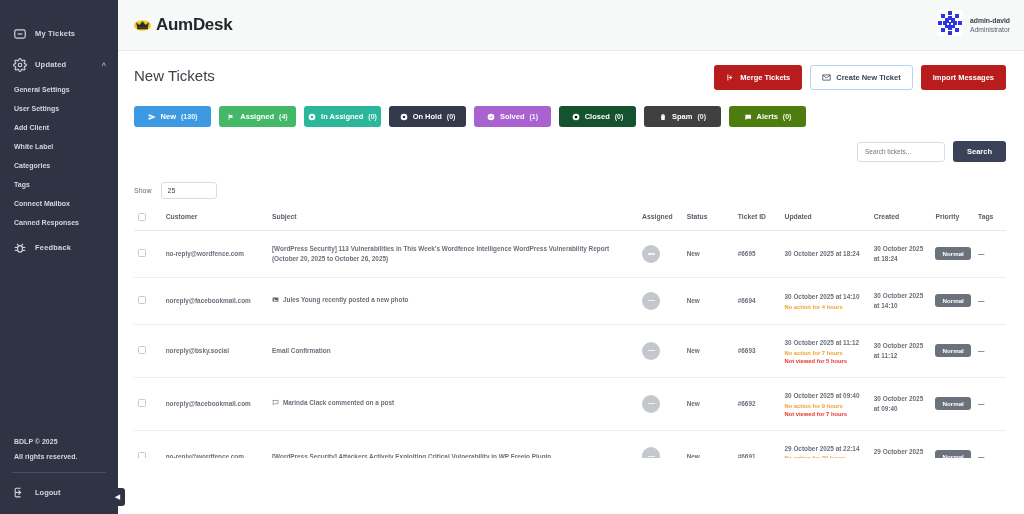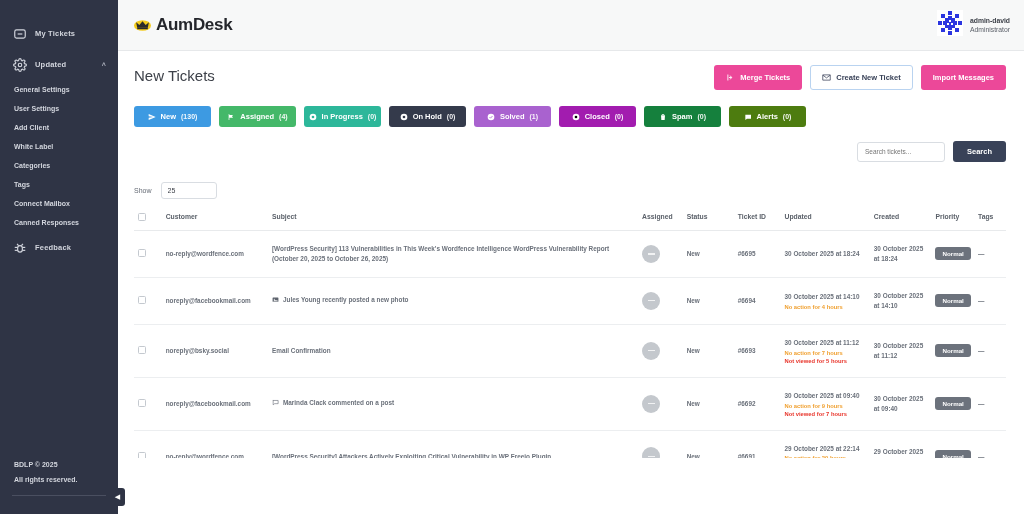--- a/index.html
+++ b/index.html
@@ -86,21 +86,21 @@
   .content { padding: 14px 18px 0 16px; flex:1 1 auto; overflow: hidden; }
   .titlerow { display: flex; align-items: flex-start; justify-content: space-between; }
   .ptitle { font-size: 15px; color: #3d4149; font-weight: normal; padding-top: 2px; }
   .tbtns { display: flex; gap: 8px; align-items: center; }
   .btn {
     font-size: 7.5px; font-weight: bold;
     border-radius: 3px; padding: 7px 11px;
     display: inline-flex; align-items: center; gap: 5px;
     white-space: nowrap; border: 1px solid transparent;
   }
-  .btn-dark { background: #ec4899; color: #fff; }
+  .btn-dark { background: #b91c1c; color: #fff; }
   .btn-outline { background: #fff; color: #394258; border: 1px solid #b9d3f0; }
   .btn svg { width: 9px; height: 9px; display: block; }
 
   
   .pills { display: flex; gap: 8px; margin-top: 16px; flex-wrap: nowrap; }
   .pill {
     border-radius: 3px; padding: 6px 0;
     display: flex; align-items: center; justify-content: center; gap: 5px;
     font-size: 7.5px; font-weight: bold; color: #fff;
     min-width: 77px;
@@ -219,20 +219,30 @@
         </span>
         <span class="lbl">Feedback</span>
       </div>
 
     </div>
 
     <div class="side-footer">
       <div class="side-copy">BDLP © 2025</div>
       <div class="side-copy">All rights reserved.</div>
       <div class="side-div"></div>
+      <div class="side-logout">
+        <span class="ic">
+          <svg viewBox="0 0 24 24" fill="none" stroke="#d3d6de" stroke-width="2">
+            <path d="M14 4H6a2 2 0 00-2 2v12a2 2 0 002 2h8"></path>
+            <polyline points="10,8 14,12 10,16"></polyline>
+              <line x1="14" y1="12" x2="4" y2="12"></line>
+          </svg>
+        </span>
+        <span>Logout</span>
+      </div>
     </div>
 
     <div class="collapse-tab">◀</div>
   </nav>
 
   <div class="main">
 
     <div class="topbar">
       <div class="brand">
         <span>
@@ -324,21 +334,21 @@
           <span>Assigned</span>
           <span class="pc">(4)</span>
         </div>
         <div class="pill" style="background:#2db79a">
           <span>
               <svg viewBox="0 0 24 24" fill="#fff">
                 <circle cx="12" cy="12" r="10"></circle>
                 <circle cx="12" cy="12" r="4" fill="#2db79a"></circle>
               </svg>
             </span>
-          <span>In Progress</span>
+          <span>In Assigned</span>
           <span class="pc">(0)</span>
         </div>
         <div class="pill" style="background:#343a4b">
           <span>
               <svg viewBox="0 0 24 24" fill="#fff">
                 <circle cx="12" cy="12" r="10"></circle>
                 <circle cx="12" cy="12" r="4" fill="#343a4b"></circle>
               </svg>
             </span>
           <span>On Hold</span>
@@ -347,31 +357,31 @@
         <div class="pill" style="background:#a962cf">
           <span>
               <svg viewBox="0 0 24 24" fill="#fff">
                 <circle cx="12" cy="12" r="10"></circle>
                 <polyline points="7.5,12.5 10.5,15.5 16.5,9" fill="none" stroke="#a962cf" stroke-width="2.4"></polyline>
               </svg>
             </span>
           <span>Solved</span>
           <span class="pc">(1)</span>
         </div>
-        <div class="pill" style="background:#a21caf">
+        <div class="pill" style="background:#14532d">
           <span>
               <svg viewBox="0 0 24 24" fill="#fff">
                 <circle cx="12" cy="12" r="10"></circle>
                 <circle cx="12" cy="12" r="4" fill="#000"></circle>
               </svg>
             </span>
           <span>Closed</span>
           <span class="pc">(0)</span>
         </div>
-        <div class="pill" style="background:#15803d">
+        <div class="pill" style="background:#404040">
           <span>
               <svg viewBox="0 0 24 24" fill="#fff">
                 <path d="M6 7h12l-1 14H7L6 7zM9 4h6l1 2H8l1-2z"></path>
               </svg>
             </span>
           <span>Spam</span>
           <span class="pc">(0)</span>
         </div>
         <div class="pill" style="background:#4d7c0f">
           <span>

